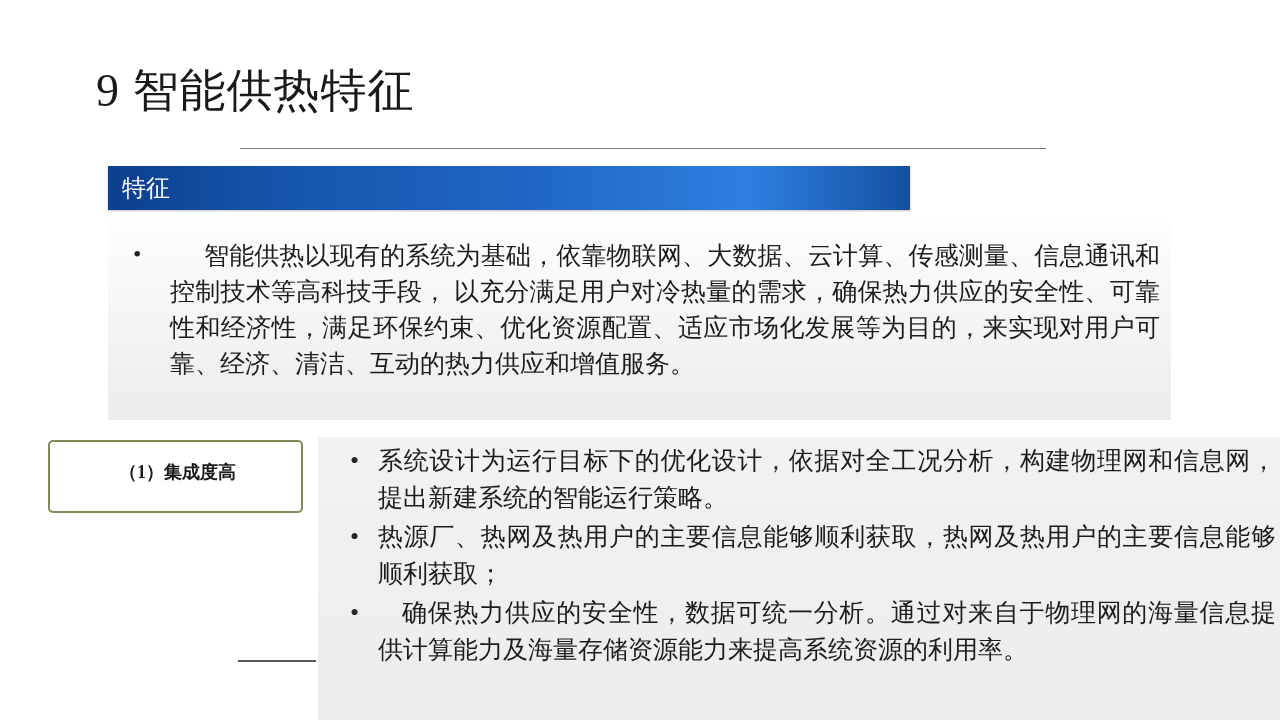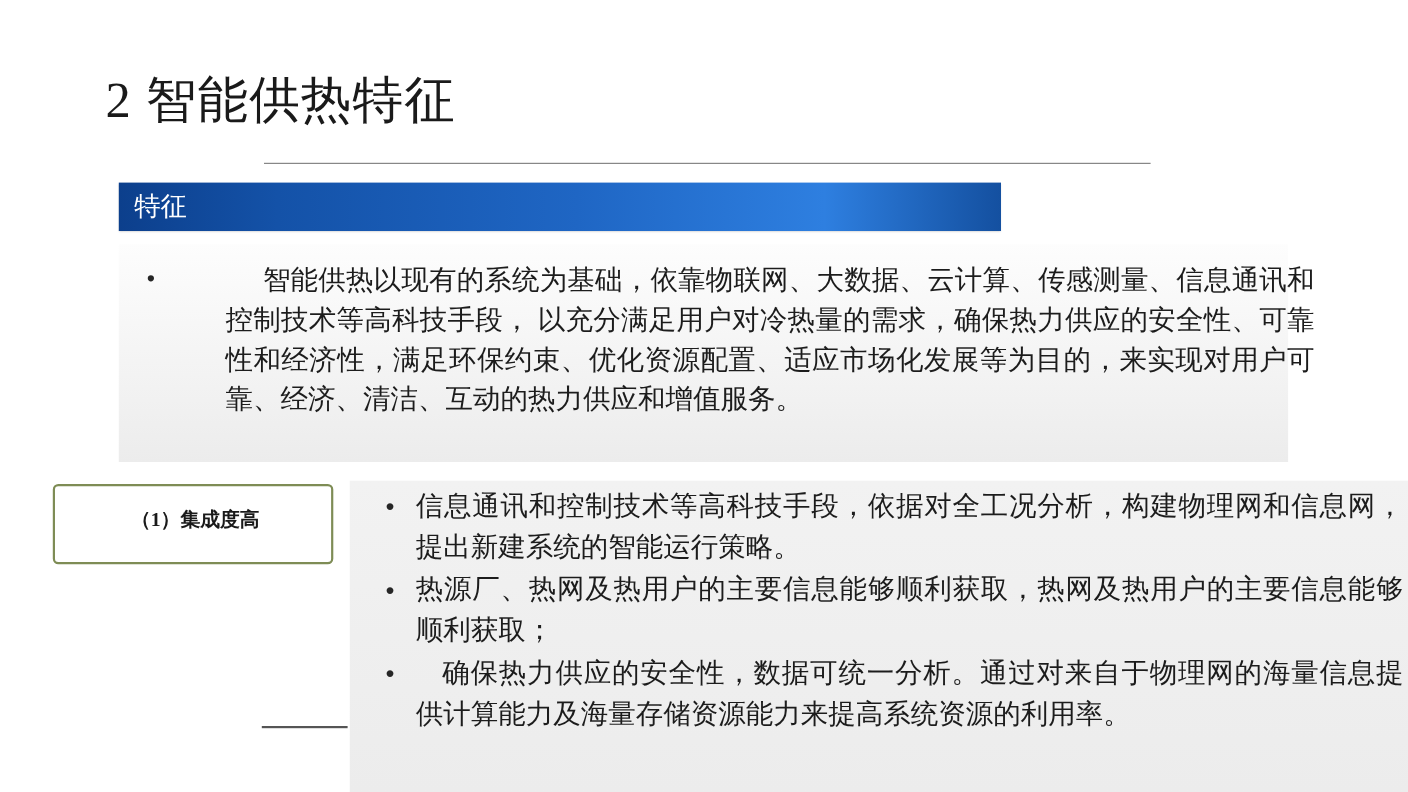--- a/index.html
+++ b/index.html
@@ -85,21 +85,20 @@
     position: absolute;
     left: 62px;
     top: 16px;
     width: 990px;
     font-size: 25px;
     line-height: 36px;
     color: #1c1c1c;
     text-align: justify;
     text-indent: 34px;
     font-family: "Liberation Serif", serif;
-    margin-left: 35px;
   }
 
   
   .callout-box {
     position: absolute;
     left: 48px;
     top: 440px;
     width: 255px;
     height: 73px;
     border: 2px solid #7e8c55;
@@ -164,42 +163,42 @@
   }
   .indent-text {
     text-indent: 24px;
   }
 </style>
 </head>
 <body>
 
 <div class="slide">
 
-  <div class="slide-title">2 智能供热特征</div>
+  <div class="slide-title">9 智能供热特征</div>
   <div class="title-rule"></div>
 
   <div class="feature-bar">
     <span class="feature-bar-label">特征</span>
   </div>
 
   <div class="intro-block">
     <span class="intro-bullet">•</span>
     <div class="intro-text">智能供热以现有的系统为基础，依靠物联网、大数据、云计算、传感测量、信息通讯和控制技术等高科技手段， 以充分满足用户对冷热量的需求，确保热力供应的安全性、可靠性和经济性，满足环保约束、优化资源配置、适应市场化发展等为目的，来实现对用户可靠、经济、清洁、互动的热力供应和增值服务。</div>
   </div>
 
   <div class="callout-box">
     <div class="callout-label">（1）集成度高</div>
   </div>
   <div class="left-rule"></div>
 
   <div class="bullet-panel">
     <div class="bullet-list">
       <div class="bullet-row">
         <span class="bullet-dot">•</span>
-        <div class="bullet-text">信息通讯和控制技术等高科技手段，依据对全工况分析，构建物理网和信息网，提出新建系统的智能运行策略。</div>
+        <div class="bullet-text">系统设计为运行目标下的优化设计，依据对全工况分析，构建物理网和信息网，提出新建系统的智能运行策略。</div>
       </div>
       <div class="bullet-row">
         <span class="bullet-dot">•</span>
         <div class="bullet-text">热源厂、热网及热用户的主要信息能够顺利获取，热网及热用户的主要信息能够顺利获取；</div>
       </div>
       <div class="bullet-row">
         <span class="bullet-dot">•</span>
         <div class="bullet-text indent-text">确保热力供应的安全性，数据可统一分析。通过对来自于物理网的海量信息提供计算能力及海量存储资源能力来提高系统资源的利用率。</div>
       </div>
     </div>

